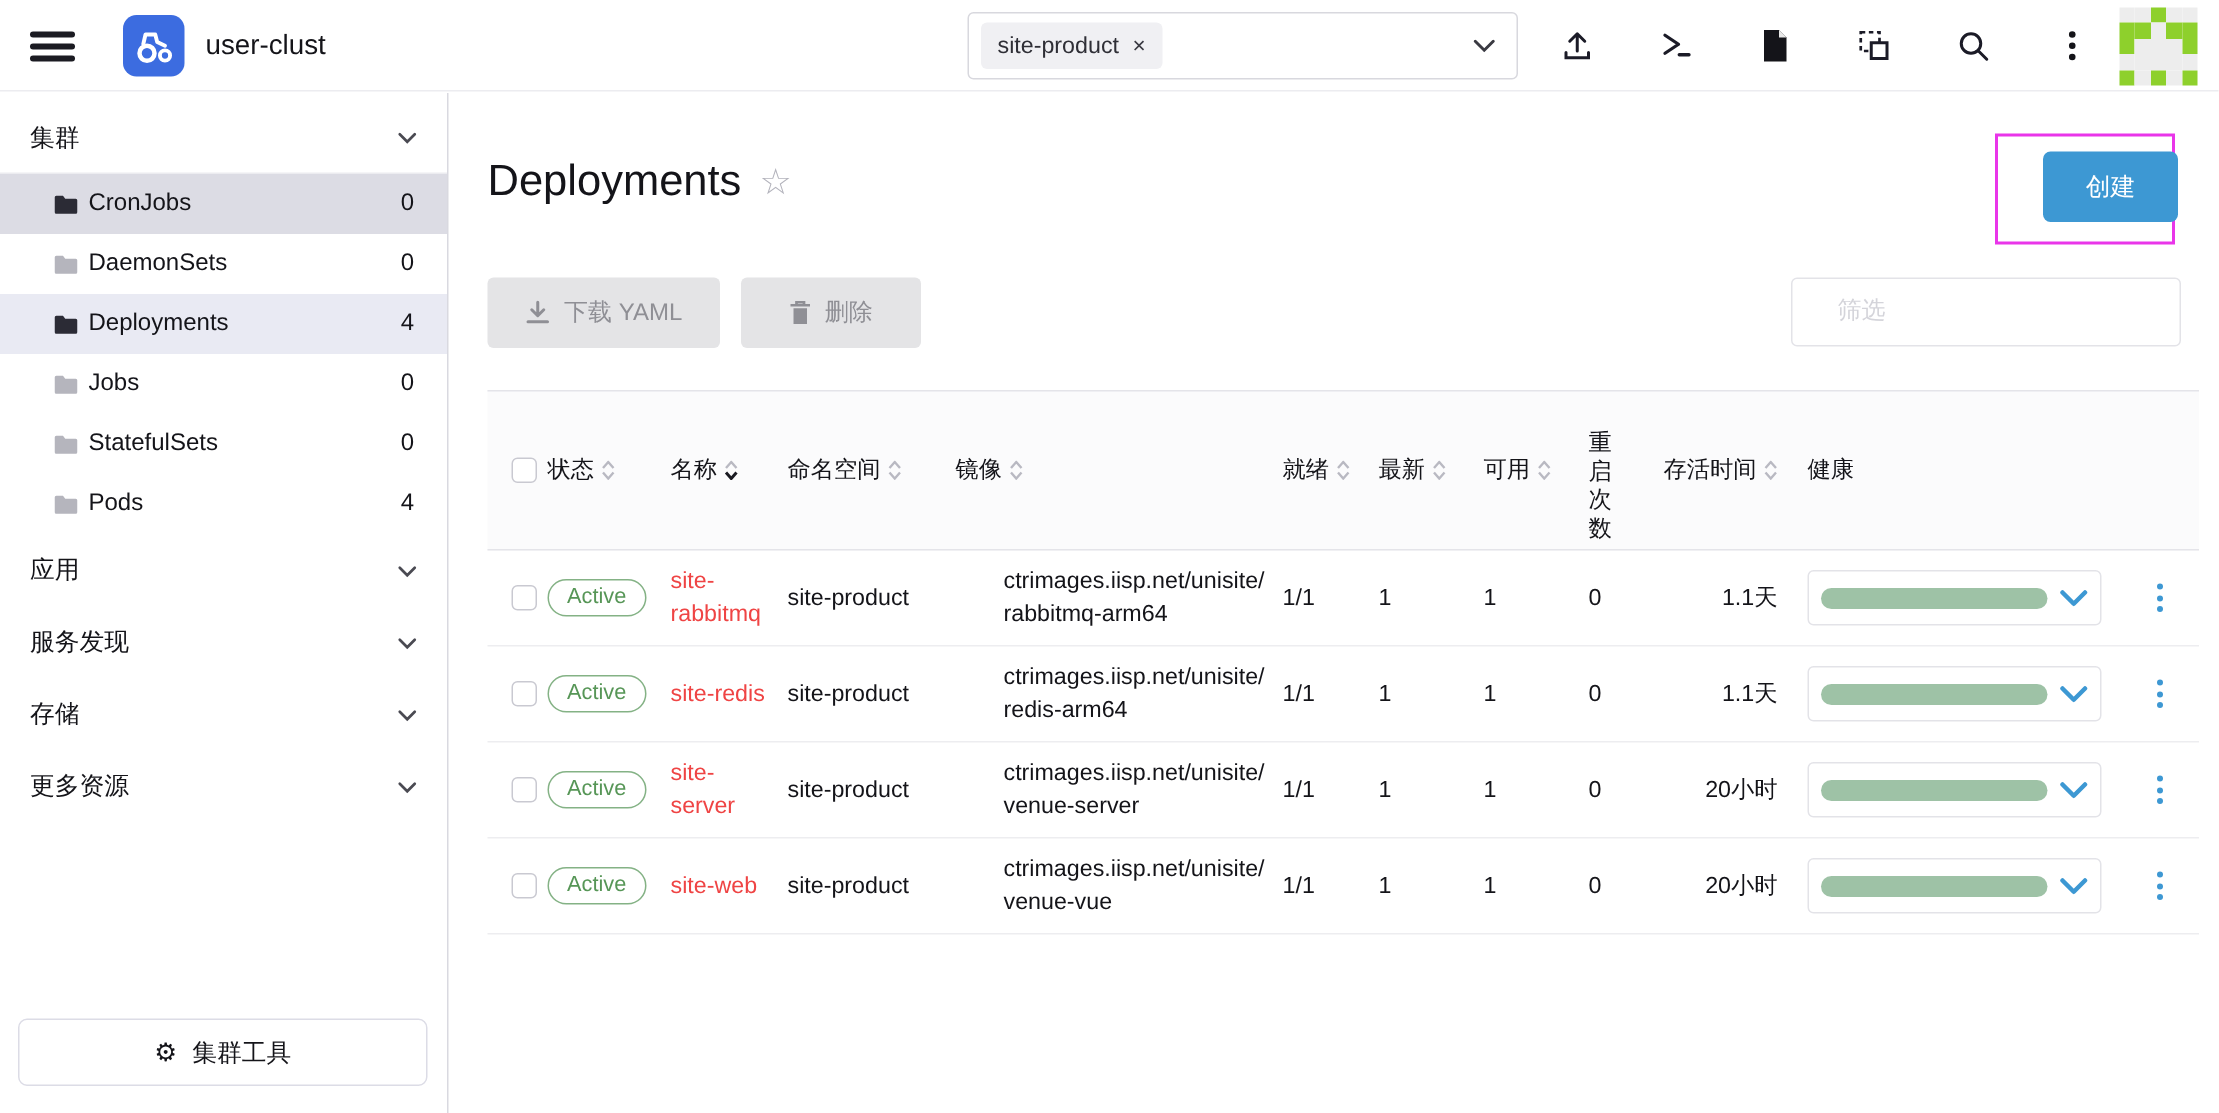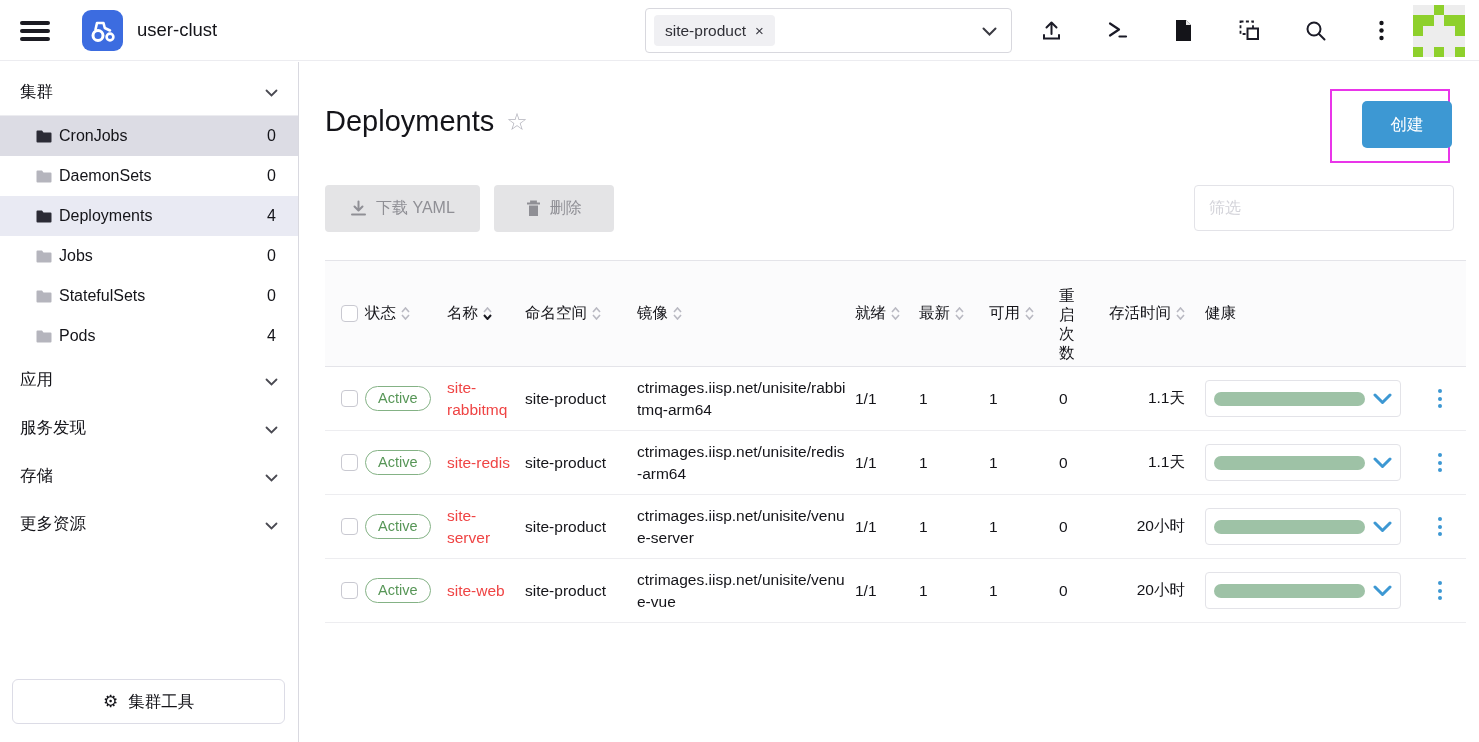--- a/index.html
+++ b/index.html
@@ -55,21 +55,21 @@
   .create-btn { position:absolute; left:1062px; top:40px; width:90px; height:47px; background:#3d98d3;
     border:none; border-radius:5px; color:#fff; font-size:16.5px; cursor:pointer; z-index:4;
     font-family:inherit; }
 
   .actions-row { position:absolute; left:25px; top:124px; display:flex; gap:14px; }
   .act-btn { height:47px; background:#e4e4e6; color:#8f8f95; border:none; border-radius:4px;
     display:flex; align-items:center; gap:9px; padding:0 25px; font-size:16px; font-family:inherit;
     cursor:default; }
   .act-btn svg { flex:none; }
   .filter-box { position:absolute; right:25px; top:124px; width:260px; height:46px; border:1px solid #e3e3e8;
-    border-radius:4px; font-size:16px; padding:0 14px; color:#141419; font-family:inherit; outline:none; }
+    border-radius:4px; font-size:16px; padding:0 30px; color:#141419; font-family:inherit; outline:none; }
   .filter-box::placeholder { color:#d4d4da; }
 
   
   .tbl { position:absolute; left:25px; top:199px; width:1141px; }
   .tbl-header, .tbl-row { display:grid;
     grid-template-columns:40px 82px 78px 112px 218px 64px 70px 70px 50px 82px 222px 1fr;
     align-items:center; }
   .tbl-header { height:107px; background:#fbfbfc; border-top:1px solid #e4e4e9; border-bottom:1px solid #e4e4e9;
     font-size:15.5px; color:#141419; }
   .tbl-row { height:64px; border-bottom:1px solid #ededf0; font-size:15.5px; }
@@ -80,21 +80,21 @@
   .sort { display:flex; flex-direction:column; gap:1px; color:#b9b9c2; }
   .sort svg { display:block; }
   .sort .active { color:#1b1b22; }
   .cb { width:17px; height:17px; border:1px solid #c9c9d1; border-radius:4px; background:#fff;
     margin-left:16px; cursor:pointer; }
   .badge-active { display:inline-block; border:1px solid #84b285; color:#579657; border-radius:14px;
     padding:3px 12px 4px; font-size:14.5px; background:#fff; }
   .name-link { color:#ef4444; cursor:pointer; text-decoration:none; line-height:1.4;
     display:inline-block; padding-right:8px; overflow-wrap:anywhere; }
   .ns-cell { padding-right:30px; line-height:1.4; overflow-wrap:anywhere; }
-  .img-cell { padding-right:8px; line-height:1.4; overflow-wrap:anywhere; }
+  .img-cell { padding-right:8px; line-height:1.4; overflow-wrap:anywhere;margin-left:32px; }
   .health { width:196px; height:37px; border:1px solid #e3e3e8; border-radius:4px; background:#fff;
     display:flex; align-items:center; padding:0 8px; gap:8px; cursor:pointer; }
   .health .pill { flex:1; height:14px; border-radius:7px; background:#9ec2a6; }
   .kebab { display:flex; flex-direction:column; gap:3.5px; align-items:center; justify-self:center;
     cursor:pointer; padding:4px; }
   .kebab i { width:4px; height:4px; border-radius:50%; background:#3d98d3; }
 </style>
 </head>
 <body>
 

